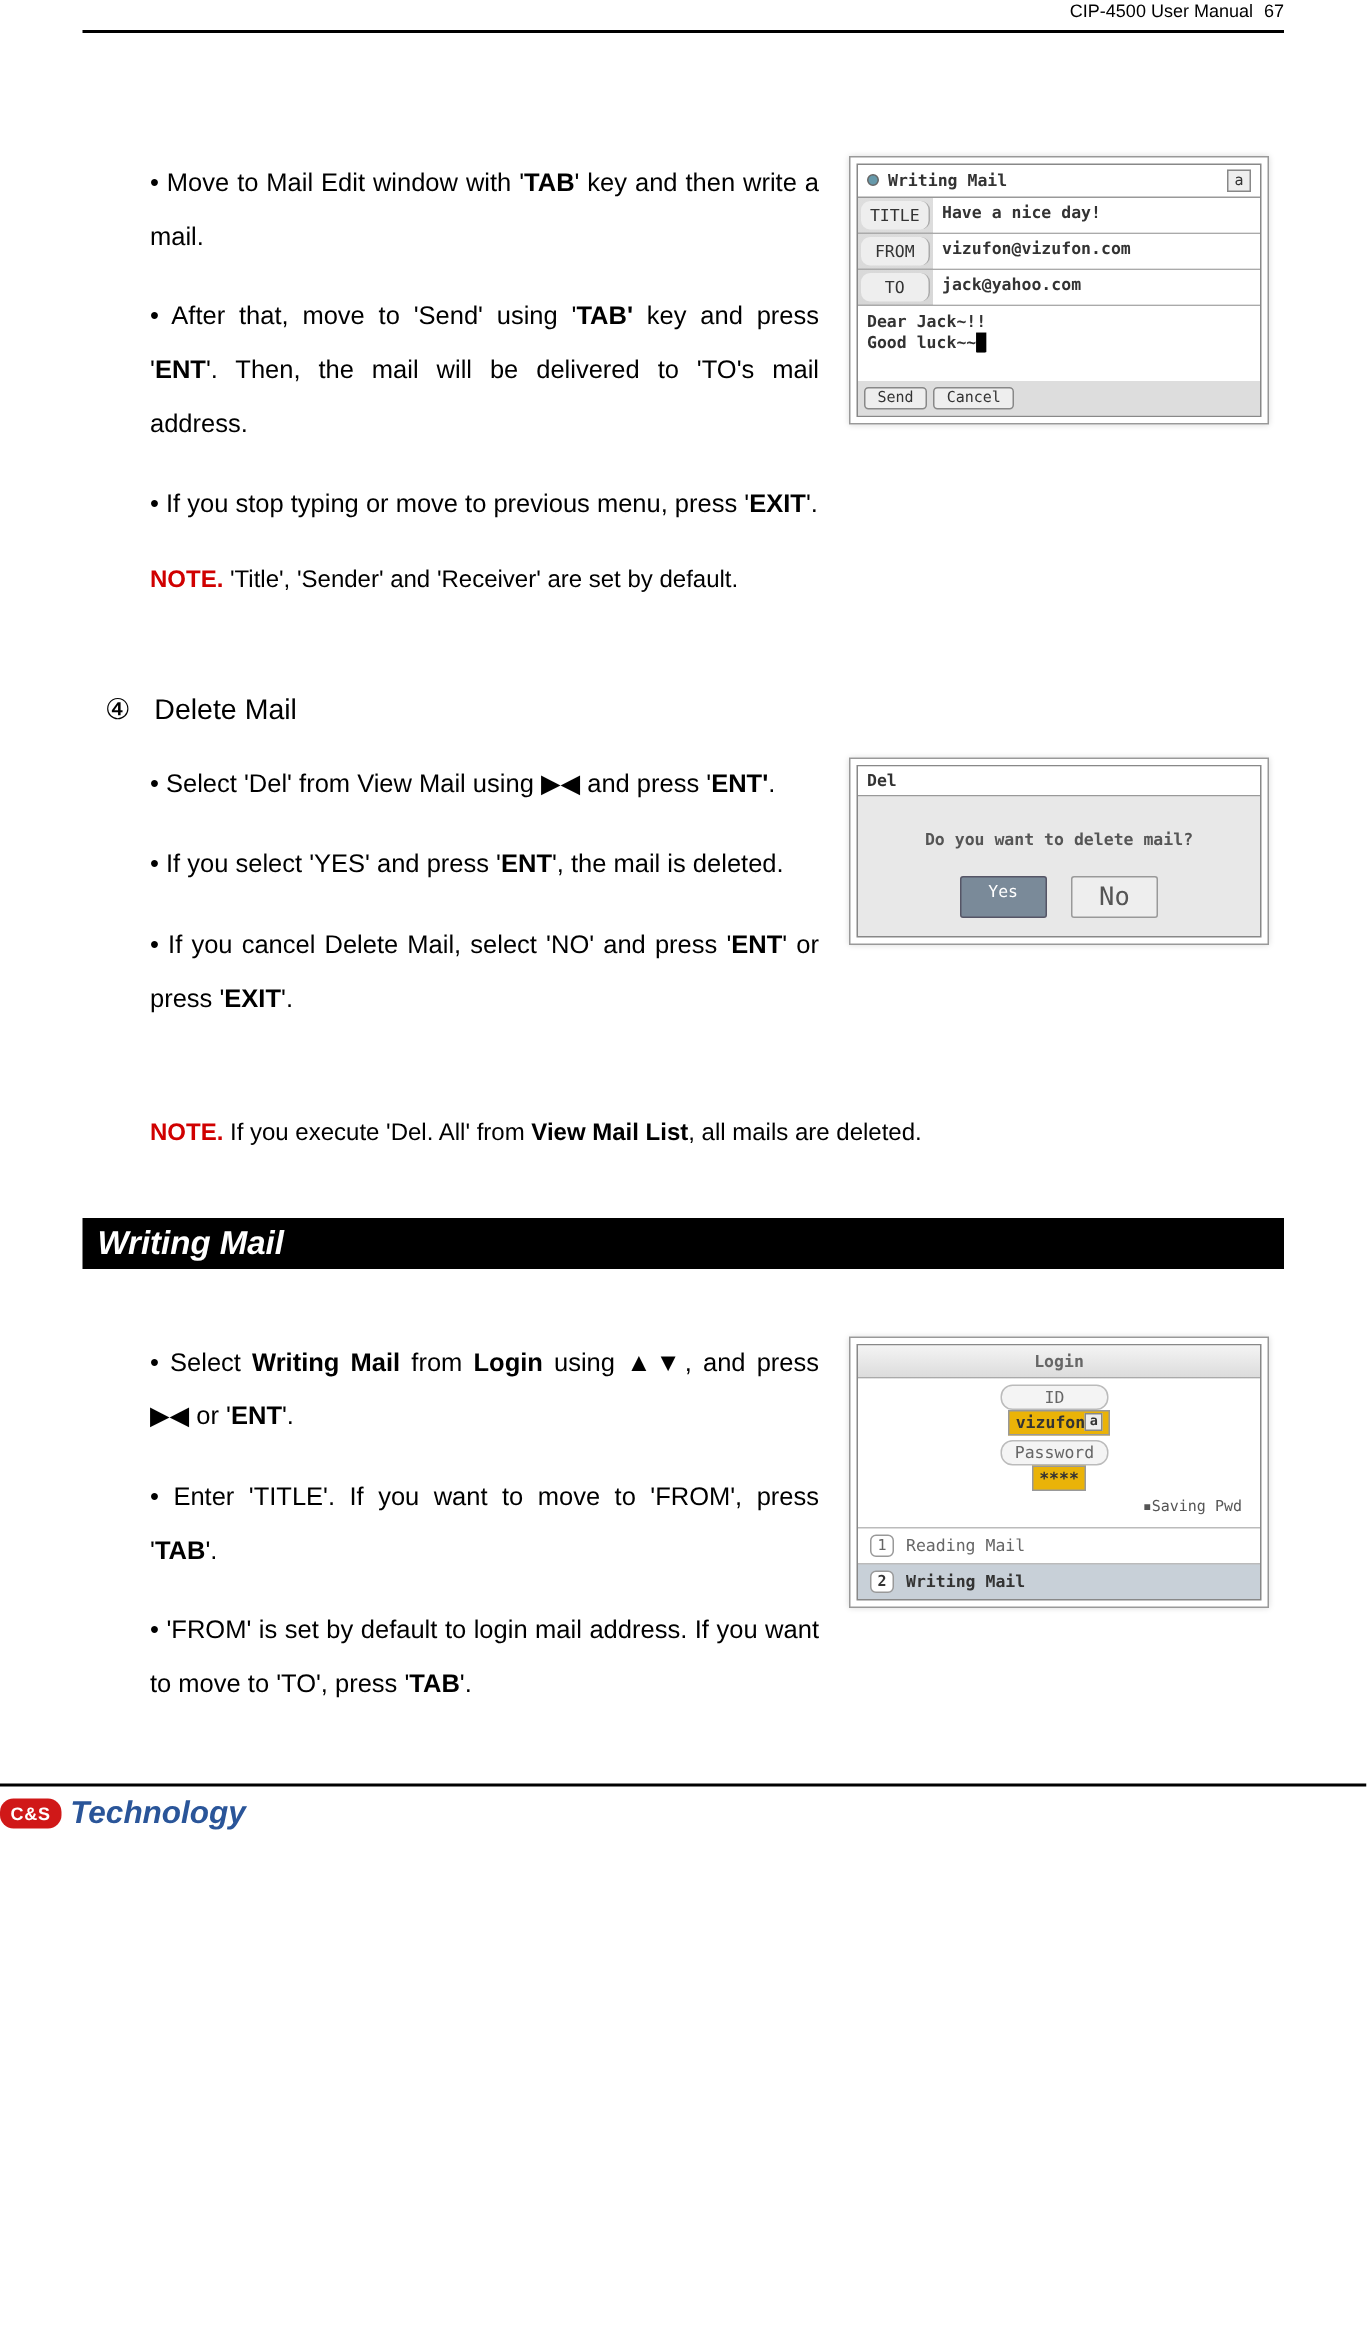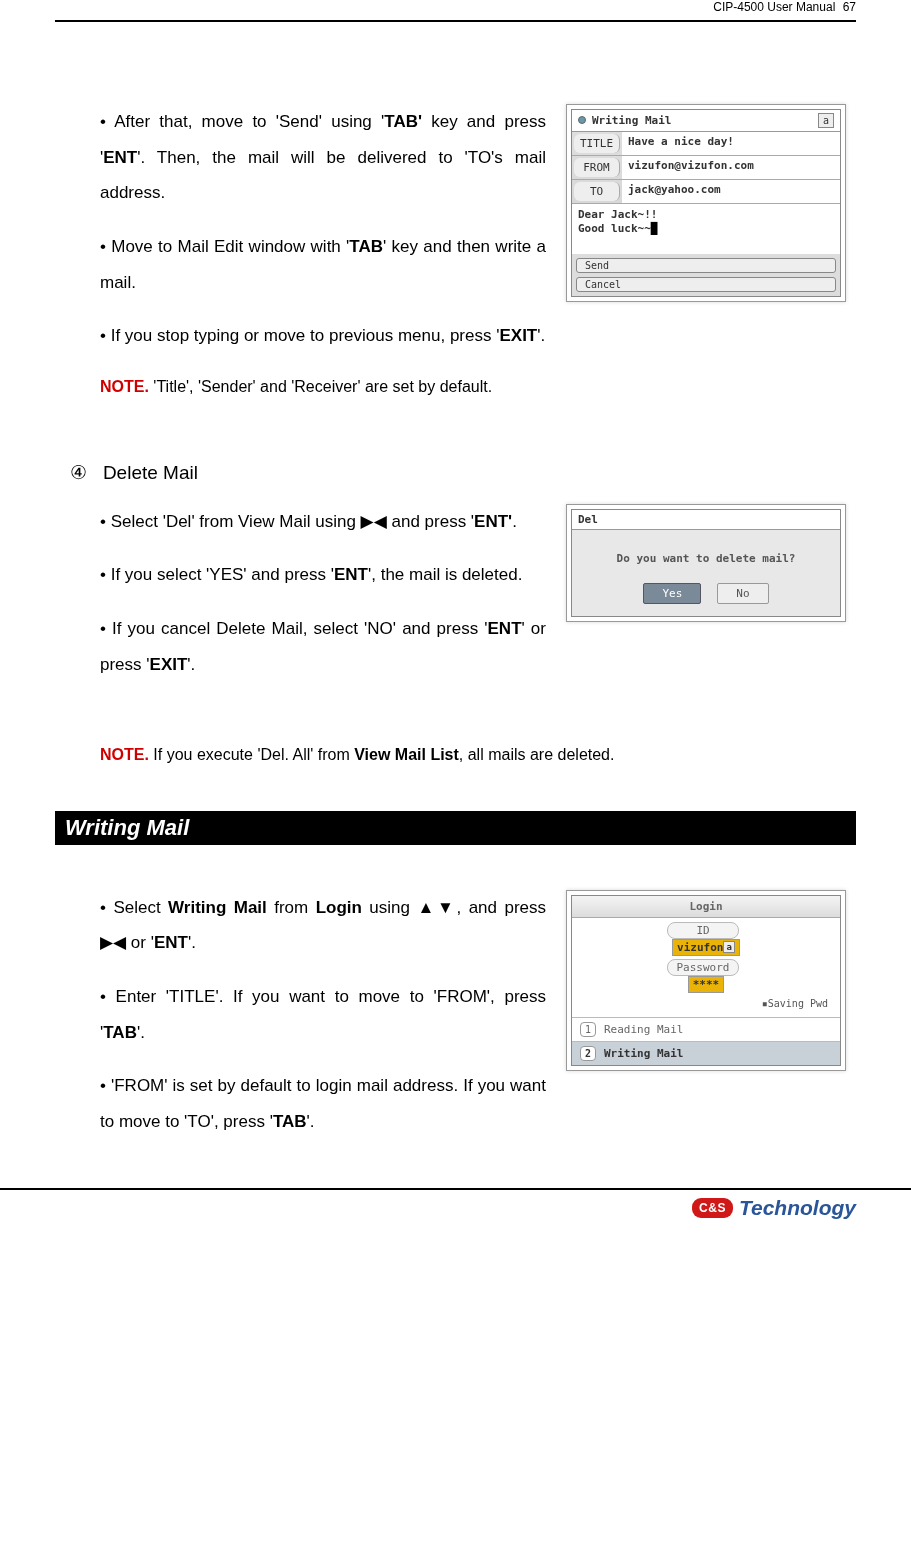--- a/index.html
+++ b/index.html
@@ -130,21 +130,20 @@
     padding: 4px 6px;
     height: 50px;
     font-weight: bold;
     line-height: 1.3;
   }
   .wm-buttons {
     display: flex;
     gap: 4px;
     padding: 4px;
     background: #ddd;
-    flex-direction: column;
   }
   .wm-btn {
     border: 1px solid #888;
     background: #eee;
     padding: 1px 8px;
     font-size: 10px;
     border-radius: 3px;
   }
   
   .del-title {
@@ -173,21 +172,21 @@
     border: 1px solid #556;
     padding: 3px 18px;
     font-size: 11px;
     border-radius: 2px;
   }
   .del-no {
     background: #eee;
     color: #555;
     border: 1px solid #999;
     padding: 3px 18px;
-    font-size: 11px;
+    font-size: 17px;
     border-radius: 2px;
   }
   
   .login-bar {
     text-align: center;
     background: linear-gradient(#f4f4f4,#dcdcdc);
     padding: 4px;
     font-weight: bold;
     color: #666;
     border-bottom: 1px solid #aaa;
@@ -251,21 +250,20 @@
     line-height: 14px;
     text-align: center;
     font-size: 10px;
     margin-right: 8px;
     background: #fff;
   }
   .footer {
     border-top: 2px solid #000;
     margin: 30px -55px 0 -55px;
     padding: 6px 55px 0 0;
-    text-align: right;
   }
   .logo {
     display: inline-flex;
     align-items: center;
     gap: 6px;
   }
   .logo-badge {
     background: #d01818;
     color: #fff;
     font-weight: bold;
@@ -289,24 +287,24 @@
     <span>CIP-4500 User Manual</span>
     <span class="pagenum">67</span>
   </div>
 </div>
 
 <div class="content">
 
   <div class="row">
     <div class="text-col">
       <p>
+        <span>• Move to Mail Edit window with '</span><span class="bold">TAB</span><span>' key and then write a mail.</span>
+      </p>
+      <p>
         <span>• After that, move to 'Send' using '</span><span class="bold">TAB'</span><span> key and press '</span><span class="bold">ENT</span><span>'. Then, the mail will be delivered to 'TO's mail address.</span>
-      </p>
-      <p>
-        <span>• Move to Mail Edit window with '</span><span class="bold">TAB</span><span>' key and then write a mail.</span>
       </p>
       <p>
         <span>• If you stop typing or move to previous menu, press '</span><span class="bold">EXIT</span><span>'.</span>
       </p>
       <p class="note-text">
         <span class="note">NOTE.</span><span> 'Title', 'Sender' and 'Receiver' are set by default.</span>
       </p>
     </div>
     <div class="screenshot">
       <div class="shot-box">

